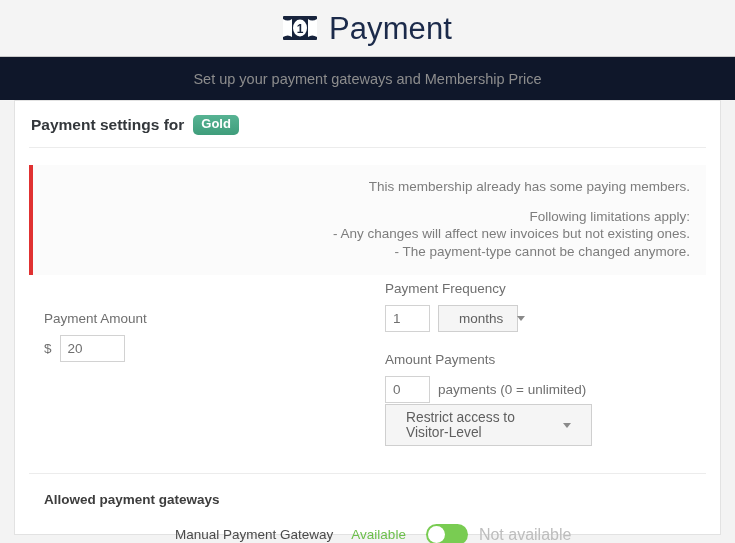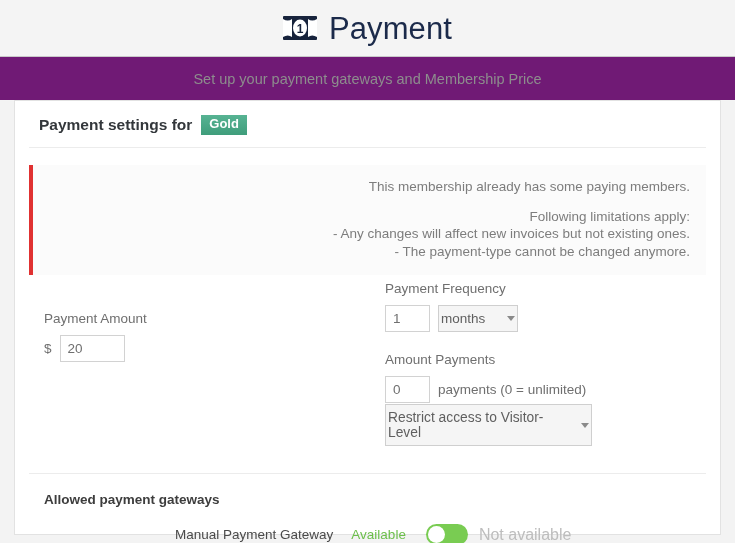--- a/index.html
+++ b/index.html
@@ -39,21 +39,21 @@
   .page-title {
     font-size: 31px;
     font-weight: 400;
     color: #1b2a4a;
     letter-spacing: 0.1px;
     line-height: 1;
   }
 
   .subtitle-bar {
     height: 43px;
-    background: #701a75;
+    background: #0f172a;
     display: flex;
     align-items: center;
     justify-content: center;
     box-sizing: border-box;
   }
   .subtitle {
     font-size: 14.5px;
     color: #8d8d8d;
   }
 
@@ -63,37 +63,37 @@
     top: 100px;
     left: 14px;
     width: 707px;
     height: 435px;
     background: #ffffff;
     border: 1px solid #e2e2e2;
     box-sizing: border-box;
   }
 
   .card-heading {
-    margin: 14px 0 0 24px;
+    margin: 14px 0 0 16px;
     display: flex;
     align-items: center;
     gap: 9px;
     font-size: 15.5px;
     font-weight: bold;
     color: #33373b;
   }
   .badge {
     display: inline-block;
     background: #4aa785;
     background: linear-gradient(#57b393, #3f9d7b);
     color: #ffffff;
     font-size: 13px;
     font-weight: bold;
     padding: 2px 8px 3px 8px;
-    border-radius: 0;
+    border-radius: 5px;
     line-height: 1.15;
   }
 
   .hr {
     height: 1px;
     background: #ececec;
     margin: 12px 14px 0 14px;
   }
 
   
@@ -163,21 +163,21 @@
   }
   .amount-input { width: 65px; }
   .freq-input { width: 45px; }
   .total-input { width: 45px; }
 
   .select-box {
     border: 1px solid #cfcfcf;
     background: #f5f5f5;
     color: #5f5f5f;
     font-size: 13.5px;
-    padding: 5px 2px;
+    padding: 5px 20px;
     box-sizing: border-box;
     display: inline-flex;
     align-items: center;
     justify-content: space-between;
     gap: 14px;
     cursor: default;
   }
   .select-months { width: 80px; }
   .select-after  { width: 207px; margin-top: 1px; font-size: 13.8px; }
   .caret {

